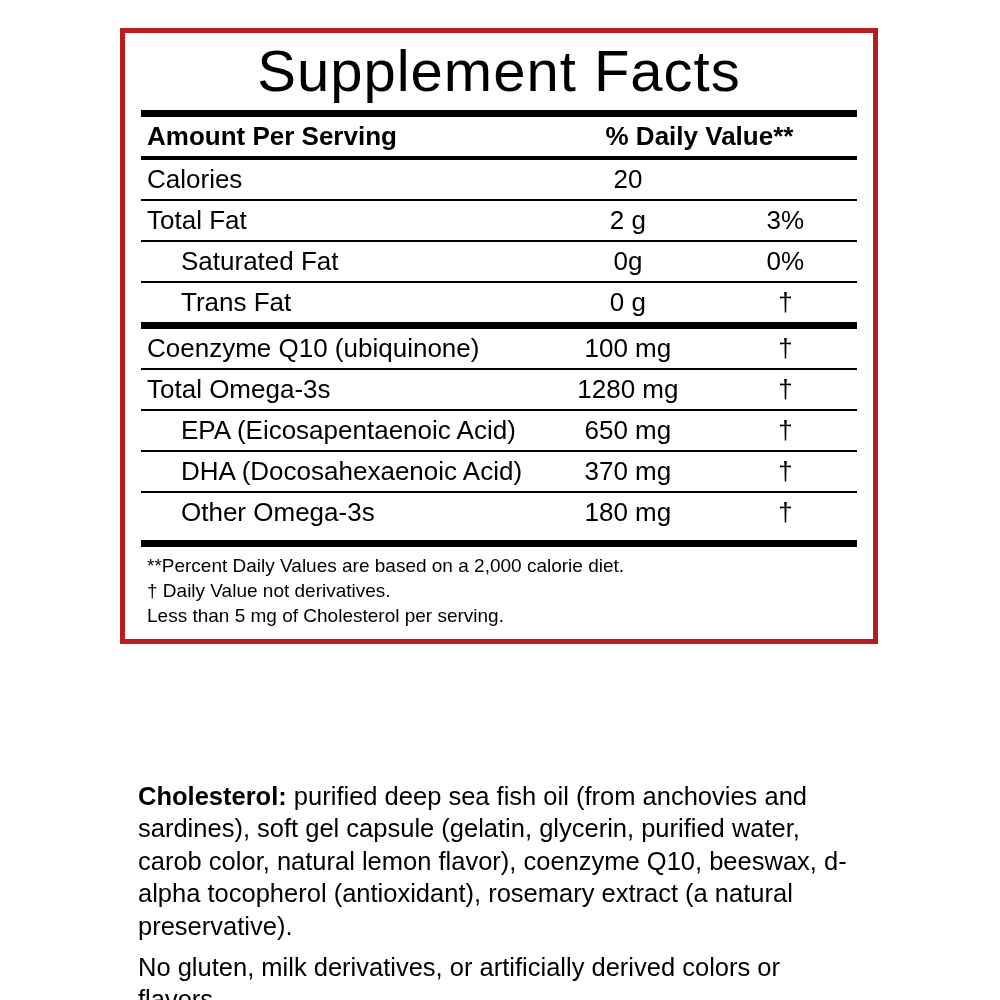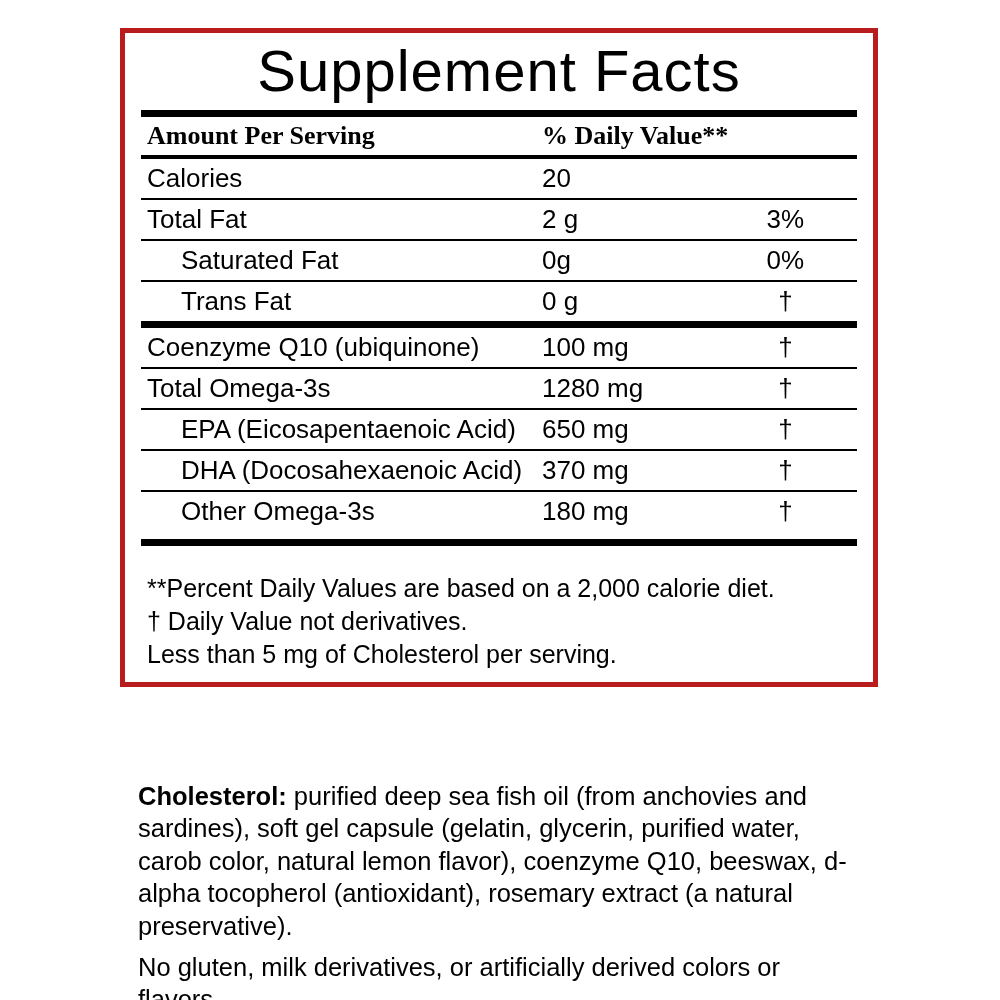--- a/index.html
+++ b/index.html
@@ -49,35 +49,34 @@
   table.facts {
     width: 100%;
     border-collapse: collapse;
     font-size: 26px;
   }
   table.facts td {
     padding: 4px 0 4px 0;
     vertical-align: bottom;
   }
   .col-name   { width: 56%; text-align: left; padding-left: 6px !important; }
-  .col-amount { width: 24%; }
+  .col-amount { width: 24%; text-align: center; }
   .col-dv     { width: 20%; text-align: center; }
 
-  .bold { font-weight: bold; font-family: Liberation Serif, serif; }
+  .bold { font-weight: bold; }
   .indent { padding-left: 40px !important; }
 
   tr.sep-thin td { border-top: 2px solid #000; }
   tr.sep-med td  { border-top: 4px solid #000; }
   tr.sep-thick td{ border-top: 7px solid #000; }
 
   .footnotes {
-    font-size: 25px;
+    font-size: 19px;
     line-height: 1.33;
     padding: 6px 0 2px 6px;
-    margin-top: 20px;
   }
 
   .ingredients {
     position: absolute;
     left: 138px;
     top: 780px;
     width: 726px;
     font-size: 25.5px;
     line-height: 1.27;
   }

